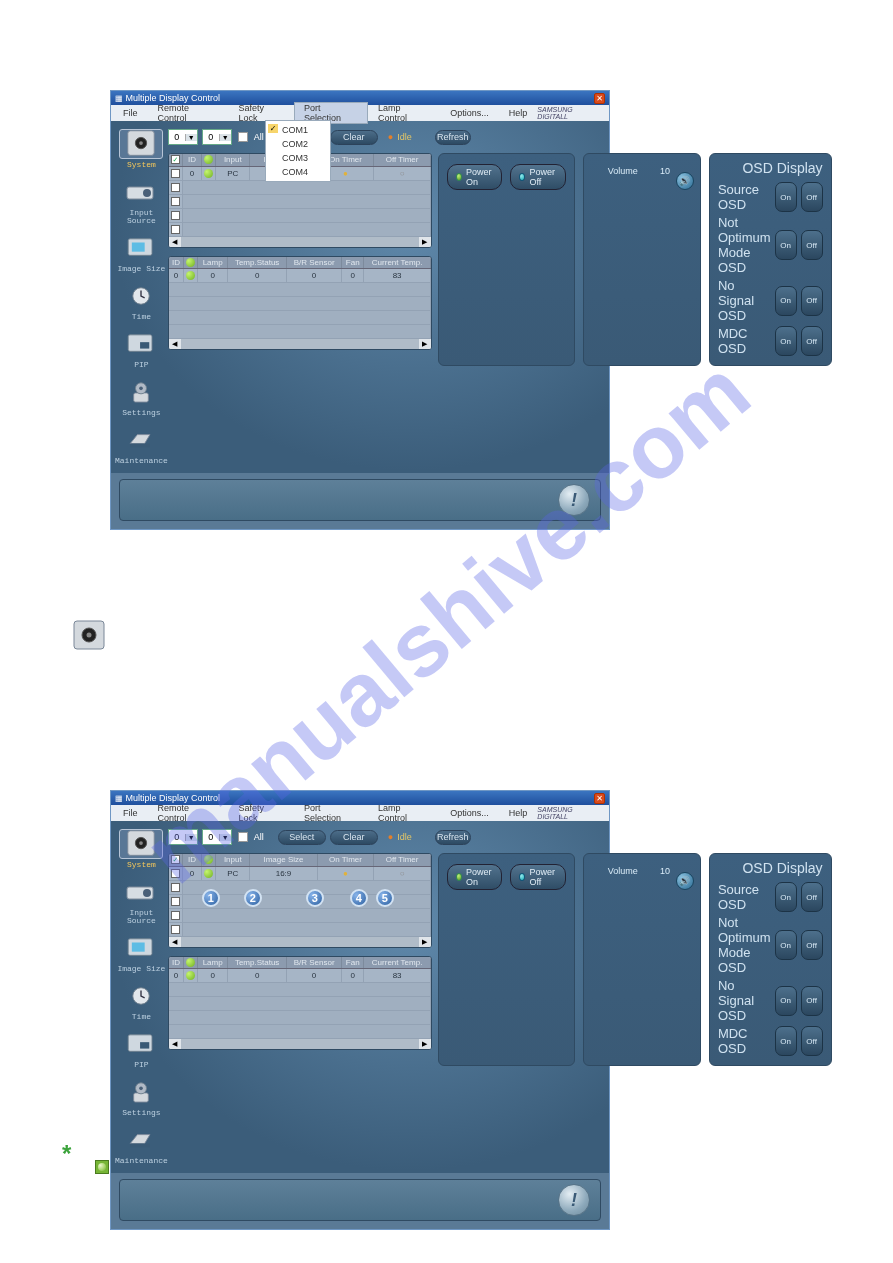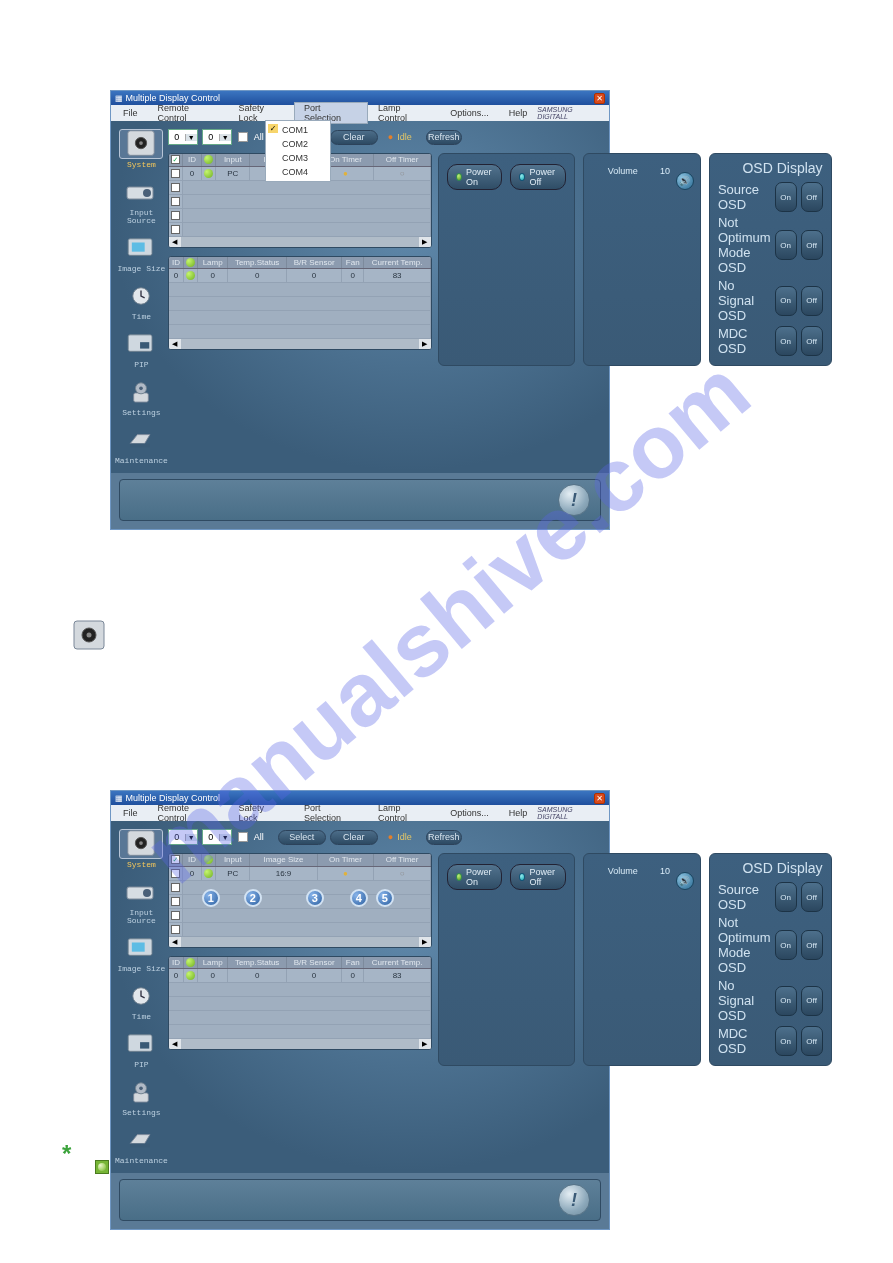--- a/index.html
+++ b/index.html
@@ -150,21 +150,21 @@
     background: linear-gradient(#4c6d89, #2d4a63);
     border: 1px solid #2c425a;
     color: #dae6f0;
     font-size: 9px;
     display: flex; align-items: center; justify-content:center;
     padding: 0 10px;
   }
   .pill.select { width: 48px; }
   .pill.clear { width: 48px; }
   .pill.refresh { width: 36px; }
-  .idle { display:flex; align-items:center; gap:4px; color:#e2c666; font-size:9px; margin-left:6px; margin-right:10px;}
+  .idle { display:flex; align-items:center; gap:4px; color:#e2c666; font-size:9px; margin-left:6px; margin-right:19px;}
   .idle::before { content:"●"; color:#e57f28; }
 
   .grid-panel {
     border: 1px solid #2f4a62;
     border-radius: 3px;
     background: #a9b8c8;
     overflow: hidden;
   }
   table.grid { border-collapse: collapse; width: 100%; font-size: 8px; color:#2a3541;}
   table.grid th {

